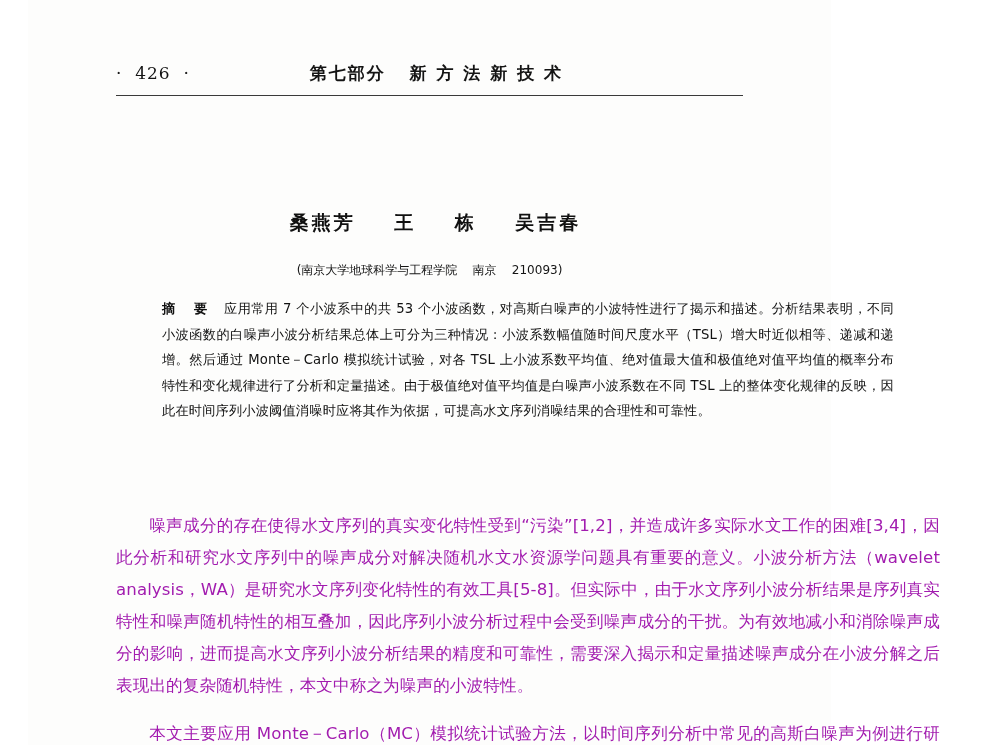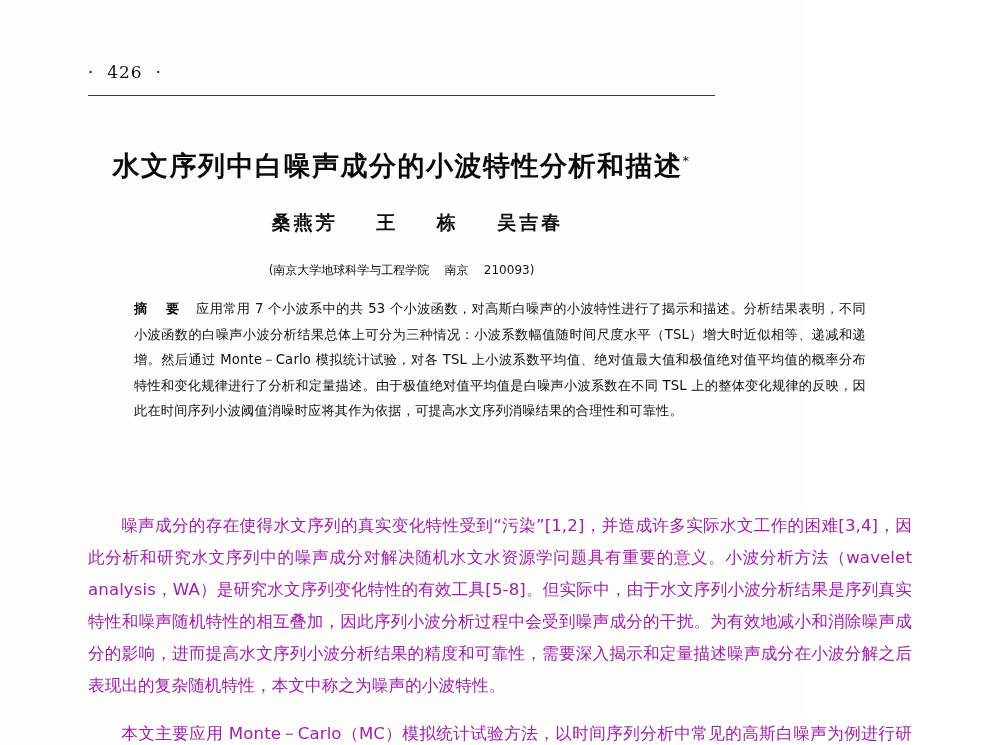--- a/index.html
+++ b/index.html
@@ -14,20 +14,21 @@
     font-family: "DejaVu Sans", "Liberation Sans", sans-serif;
     color: #0d0d0d;
   }
   .page {
     position: relative;
     width: 803px;
     height: 745px;
     background: #fdfdfc;
     padding: 0;
     box-sizing: border-box;
+    margin-left: 28px;
   }
   .running-head {
     position: absolute;
     top: 62px;
     left: 88px;
     right: 88px;
     height: 30px;
     display: flex;
     align-items: baseline;
   }
@@ -69,21 +70,21 @@
     color: #0b0b0b;
   }
   .title sup {
     font-size: 13px;
     font-weight: normal;
     vertical-align: super;
   }
   .authors {
     position: absolute;
     top: 210px;
-    left: 16px;
+    left: 6px;
     width: 100%;
     text-align: center;
     font-family: "DejaVu Serif", "Liberation Serif", serif;
     font-size: 19px;
     font-weight: bold;
     letter-spacing: 3px;
     color: #101010;
     white-space: pre;
   }
   .affiliation {
@@ -149,27 +150,25 @@
     text-indent: 2em;
   }
 </style>
 </head>
 <body>
 
 <div class="page">
 
   <div class="running-head">
     <div class="folio">·  426  ·</div>
+    <div class="head-center">第七部分   新 方 法 新 技 术</div>
   </div>
 
   <div class="rule"></div>
 
-  <div class="title">
-    <span>水文序列中白噪声成分的小波特性分析和描述</span><sup>*</sup>
-  </div>
 
   <div class="authors">桑燕芳    王    栋    吴吉春</div>
 
   <div class="affiliation">(南京大学地球科学与工程学院    南京    210093)</div>
 
   <div class="abstract-block">
     <div class="abs-line"><span class="abs-label">摘  要</span>　<span>应用常用 7 个小波系中的共 53 个小波函数，对高斯白噪声的小波特性进行了揭示和描述。分析结果表明，不同小波函数的白噪声小波分析结果总体上可分为三种情况：小波系数幅值随时间尺度水平（TSL）增大时近似相等、递减和递增。然后通过 Monte－Carlo 模拟统计试验，对各 TSL 上小波系数平均值、绝对值最大值和极值绝对值平均值的概率分布特性和变化规律进行了分析和定量描述。由于极值绝对值平均值是白噪声小波系数在不同 TSL 上的整体变化规律的反映，因此在时间序列小波阈值消噪时应将其作为依据，可提高水文序列消噪结果的合理性和可靠性。</span></div>
   </div>
 
 

